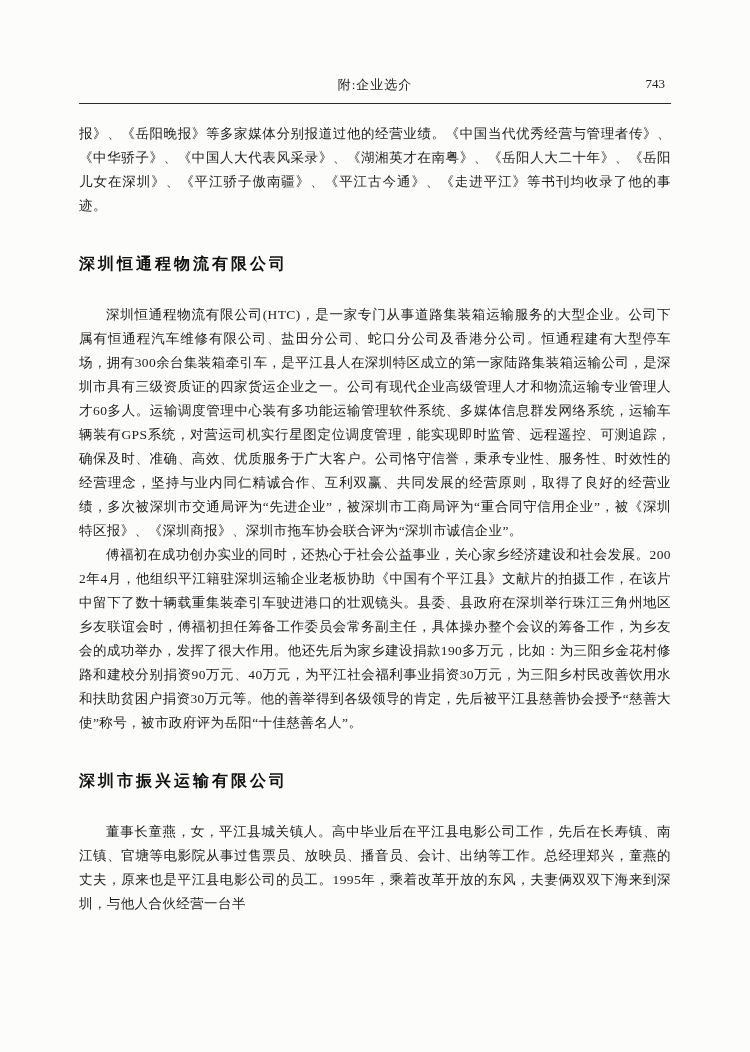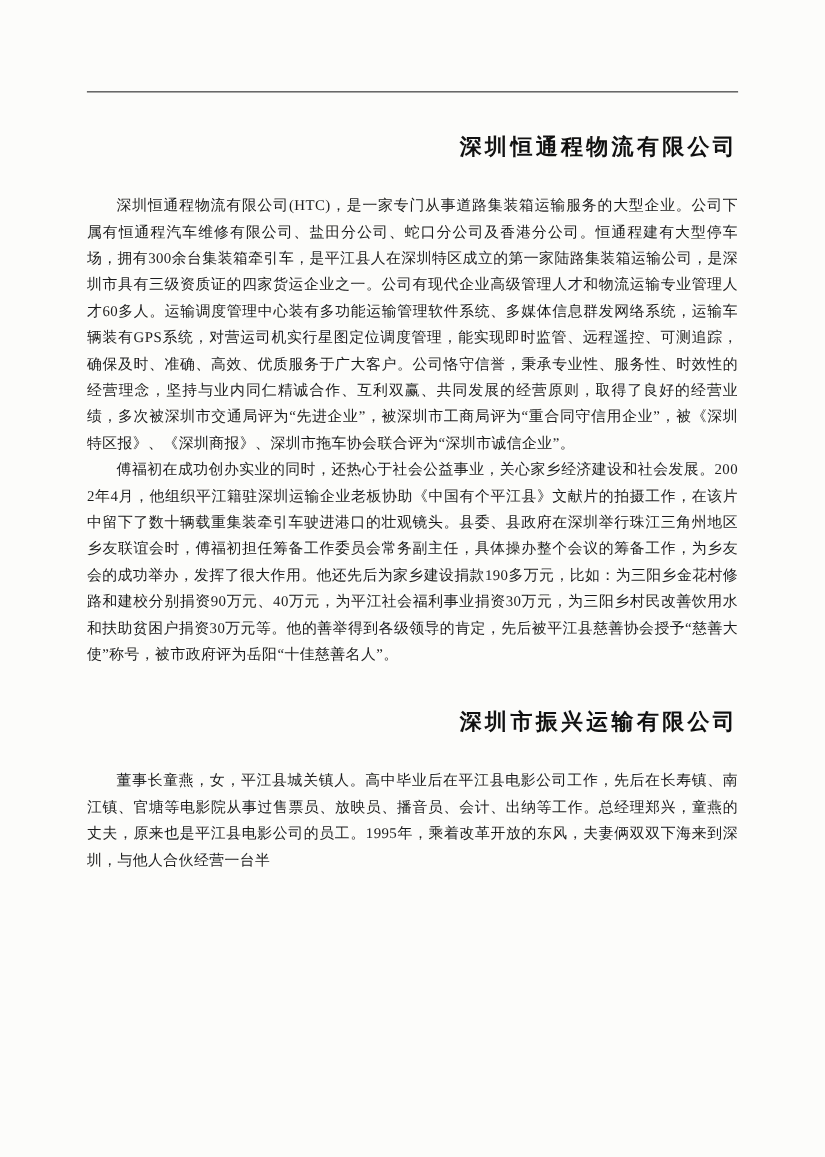--- a/index.html
+++ b/index.html
@@ -55,36 +55,41 @@
     word-break: break-all;
   }
   .para.no-indent {
     text-indent: 0;
   }
   .para.first {
     margin-top: 18px;
   }
   .section-title {
     font-family: Liberation Serif, serif;
-    font-size: 20px;
+    font-size: 16px;
     font-weight: bold;
-    text-align: right;
+    text-align: left;
     letter-spacing: 3px;
     color: #111;
     margin: 36px 0 28px 0;
   }
 </style>
 </head>
 <body>
 
 <div class="page">
   <div class="content">
 
+    <div class="page-header">
+      <span class="header-title">附:企业选介</span>
+      <span class="page-number">743</span>
+    </div>
     <hr class="header-rule">
 
+    <p class="para no-indent first">报》、《岳阳晚报》等多家媒体分别报道过他的经营业绩。《中国当代优秀经营与管理者传》、《中华骄子》、《中国人大代表风采录》、《湖湘英才在南粤》、《岳阳人大二十年》、《岳阳儿女在深圳》、《平江骄子傲南疆》、《平江古今通》、《走进平江》等书刊均收录了他的事迹。</p>
 
     <h1 class="section-title">深圳恒通程物流有限公司</h1>
 
     <p class="para">深圳恒通程物流有限公司(HTC)，是一家专门从事道路集装箱运输服务的大型企业。公司下属有恒通程汽车维修有限公司、盐田分公司、蛇口分公司及香港分公司。恒通程建有大型停车场，拥有300余台集装箱牵引车，是平江县人在深圳特区成立的第一家陆路集装箱运输公司，是深圳市具有三级资质证的四家货运企业之一。公司有现代企业高级管理人才和物流运输专业管理人才60多人。运输调度管理中心装有多功能运输管理软件系统、多媒体信息群发网络系统，运输车辆装有GPS系统，对营运司机实行星图定位调度管理，能实现即时监管、远程遥控、可测追踪，确保及时、准确、高效、优质服务于广大客户。公司恪守信誉，秉承专业性、服务性、时效性的经营理念，坚持与业内同仁精诚合作、互利双赢、共同发展的经营原则，取得了良好的经营业绩，多次被深圳市交通局评为“先进企业”，被深圳市工商局评为“重合同守信用企业”，被《深圳特区报》、《深圳商报》、深圳市拖车协会联合评为“深圳市诚信企业”。</p>
 
 
     <p class="para">傅福初在成功创办实业的同时，还热心于社会公益事业，关心家乡经济建设和社会发展。2002年4月，他组织平江籍驻深圳运输企业老板协助《中国有个平江县》文献片的拍摄工作，在该片中留下了数十辆载重集装牵引车驶进港口的壮观镜头。县委、县政府在深圳举行珠江三角州地区乡友联谊会时，傅福初担任筹备工作委员会常务副主任，具体操办整个会议的筹备工作，为乡友会的成功举办，发挥了很大作用。他还先后为家乡建设捐款190多万元，比如：为三阳乡金花村修路和建校分别捐资90万元、40万元，为平江社会福利事业捐资30万元，为三阳乡村民改善饮用水和扶助贫困户捐资30万元等。他的善举得到各级领导的肯定，先后被平江县慈善协会授予“慈善大使”称号，被市政府评为岳阳“十佳慈善名人”。</p>
 
     <h1 class="section-title">深圳市振兴运输有限公司</h1>
 

